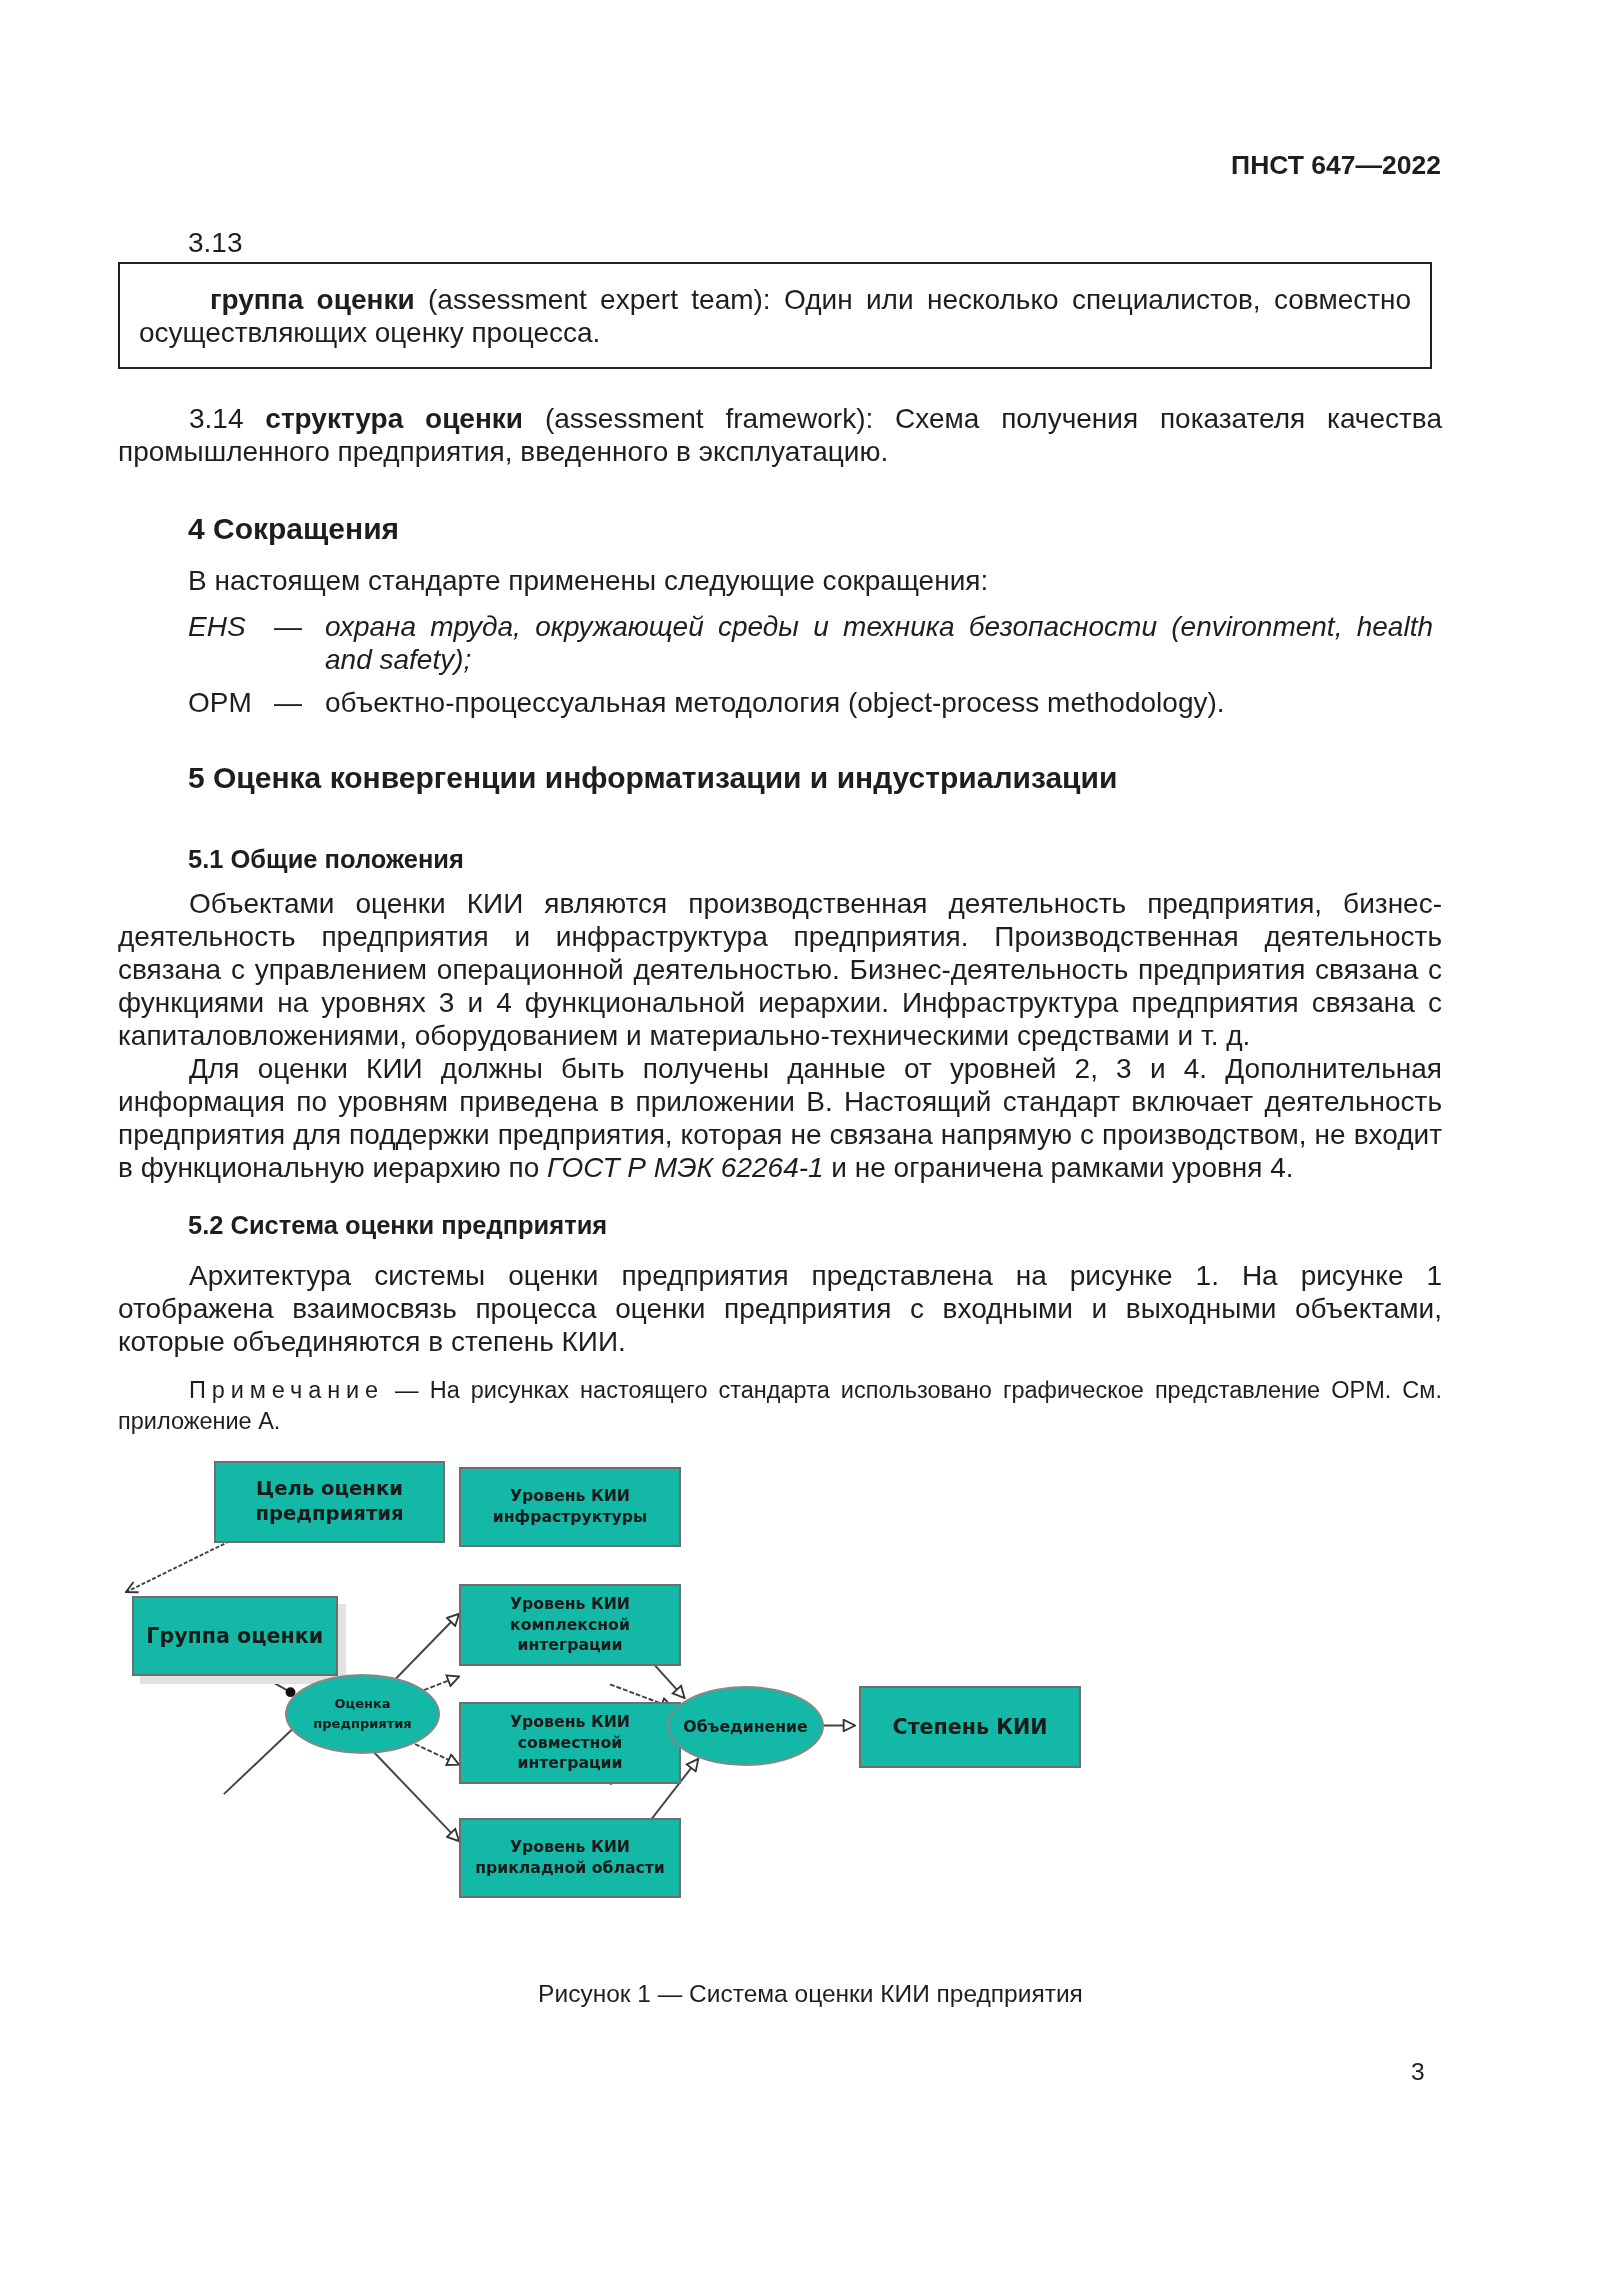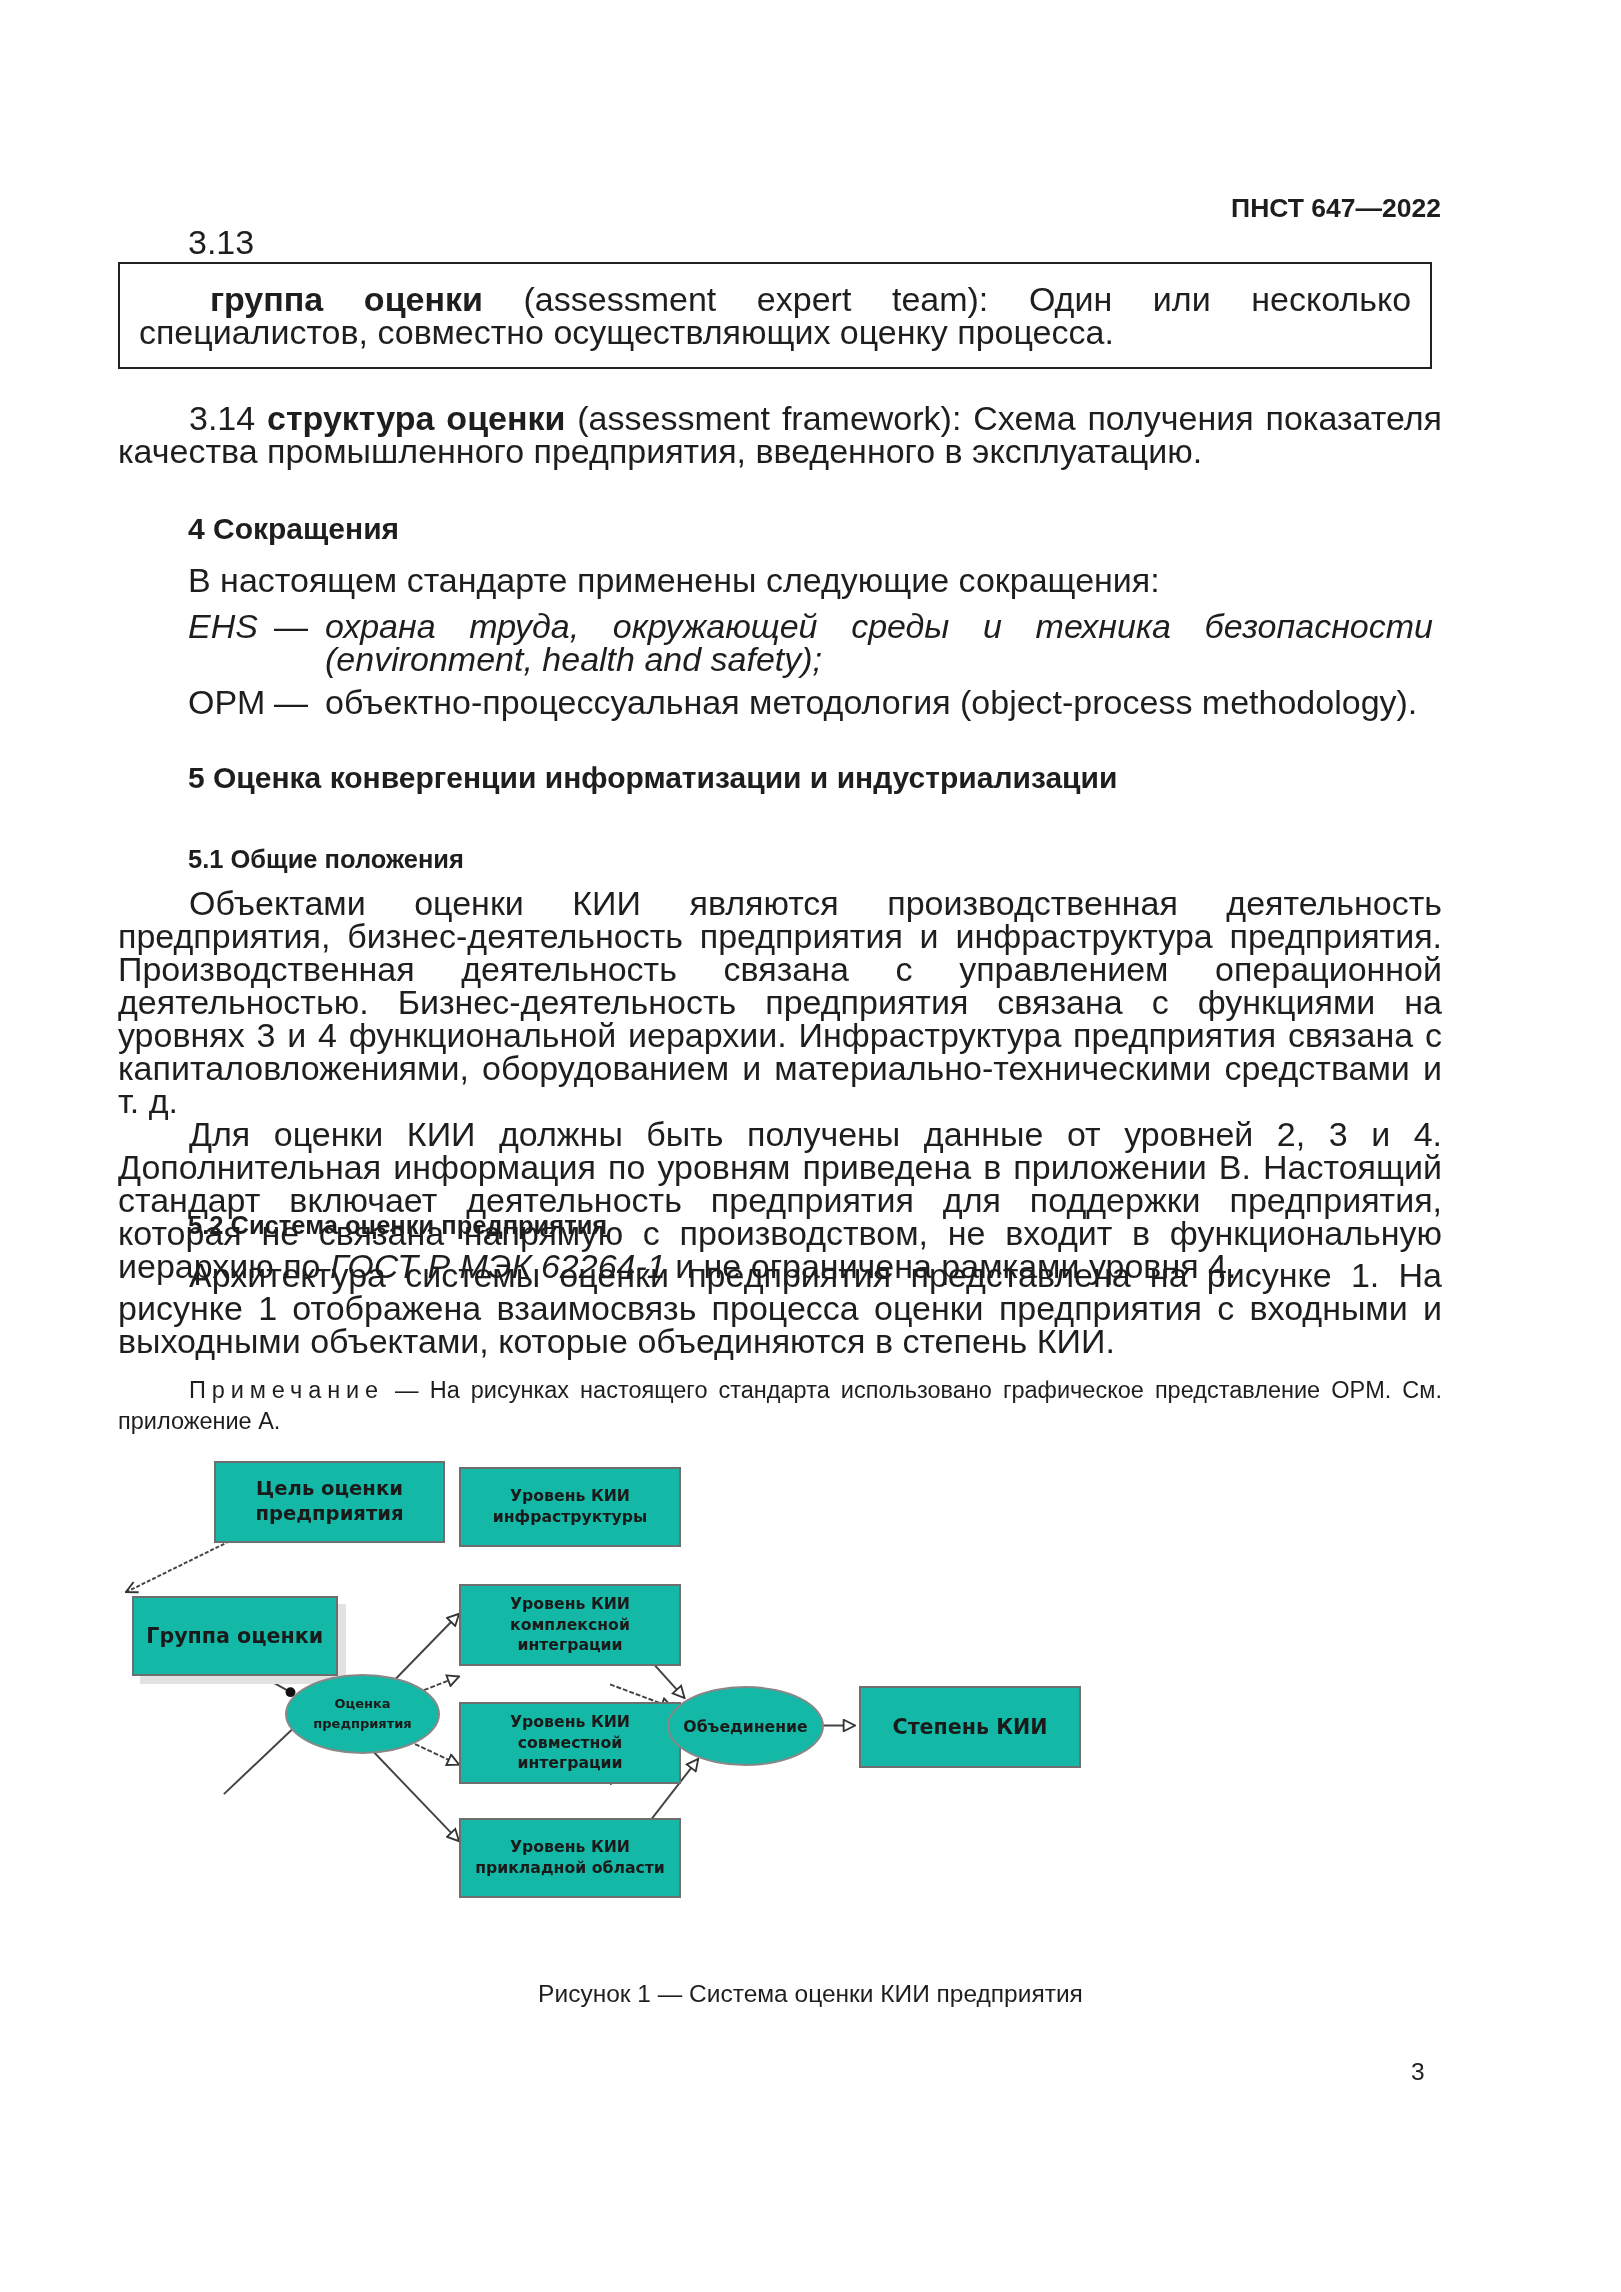--- a/index.html
+++ b/index.html
@@ -1,25 +1,25 @@
 <!DOCTYPE html>
 <html><head>
 <meta charset="utf-8">
 <style>
   html, body { margin: 0; padding: 0; background: #ffffff; }
   body { width: 1621px; height: 2293px; position: relative; overflow: hidden;
          font-family: "Liberation Sans", "DejaVu Sans", sans-serif; color: #1e1e1e; }
   .abs { position: absolute; }
-  .txt { font-size: 34px; line-height: 33px; }
+  .txt { font-size: 28px; line-height: 33px; }
   .just { text-align: justify; text-align-last: left; }
   .indent { text-indent: 71px; }
   .b { font-weight: bold; }
   .i { font-style: italic; }
 
-  #header-code { left: 1157px; top: 150px; width: 284px; text-align: right; font-size: 26.5px; font-weight: bold; margin-top: 43px; }
+  #header-code { left: 1157px; top: 150px; width: 284px; text-align: right; font-size: 26.5px; font-weight: bold; }
 
   #term-313-num { left: 188px; top: 226px; }
   #term-313-box { left: 118px; top: 262px; width: 1314px; height: 107px; border: 2.9px solid #222; box-sizing: border-box; padding: 2.9px 2.9px 0 2.9px; }
   #term-313-box p { margin: 16px; }
 
   #term-314 { left: 118px; top: 402px; width: 1324px; }
   #term-314 p { margin: 0; }
 
   .h1 { font-size: 30px; font-weight: bold; }
   #sec4-title { left: 188px; top: 512px; }

